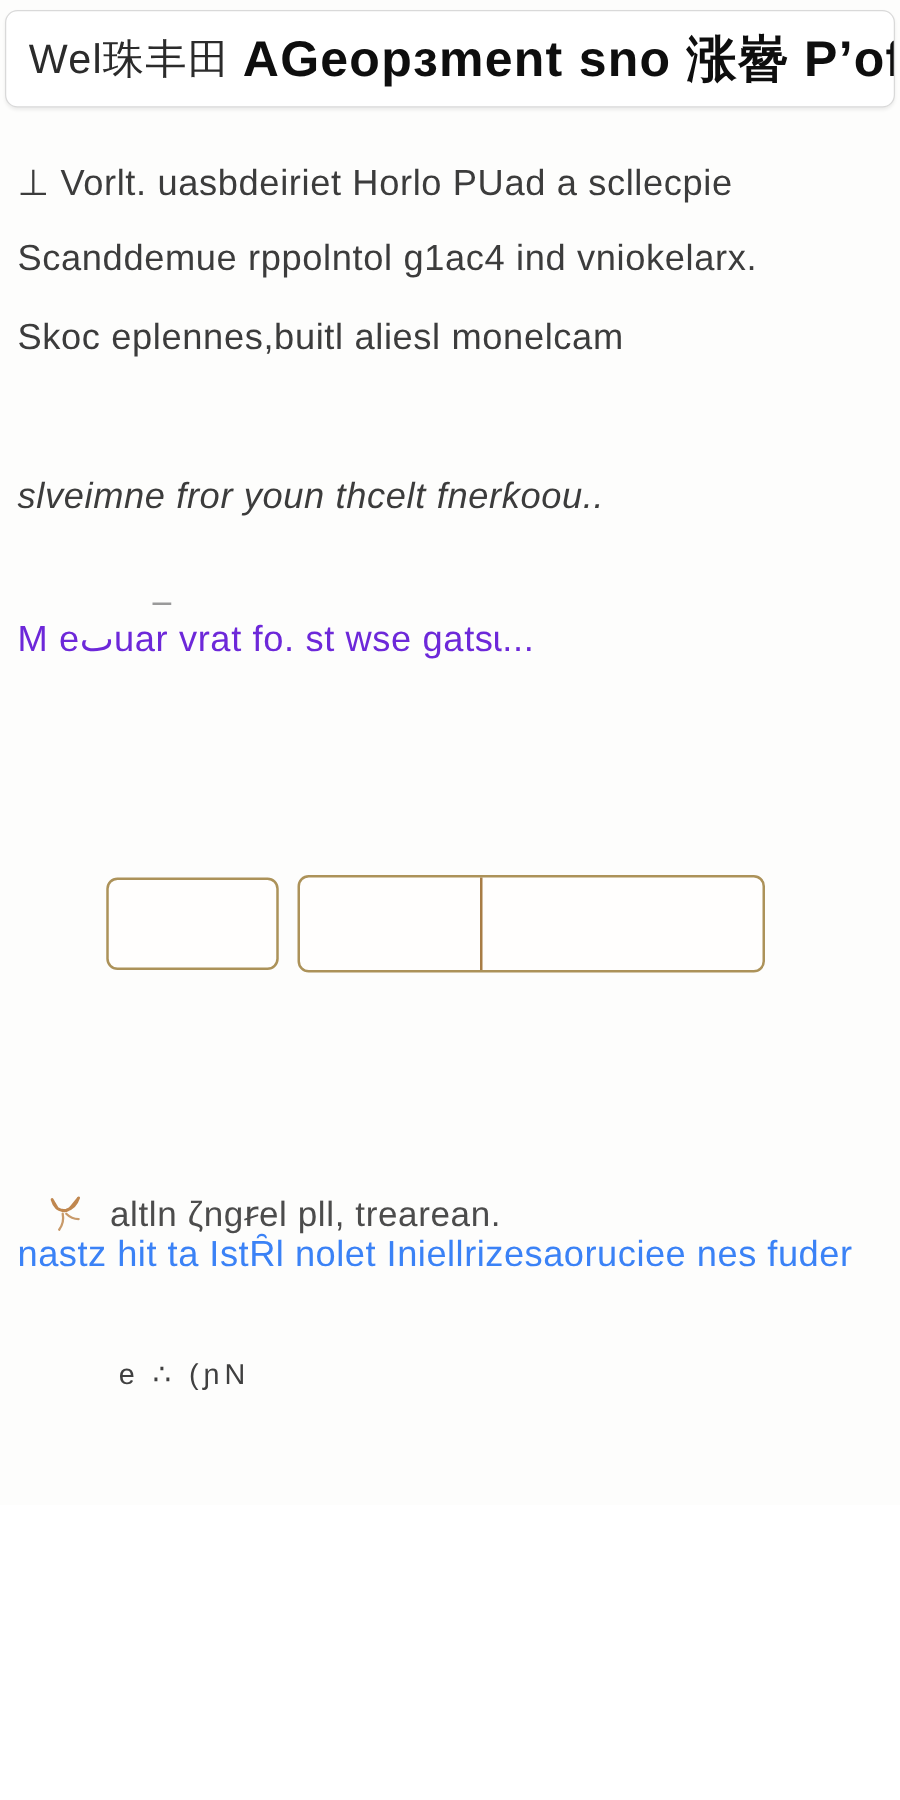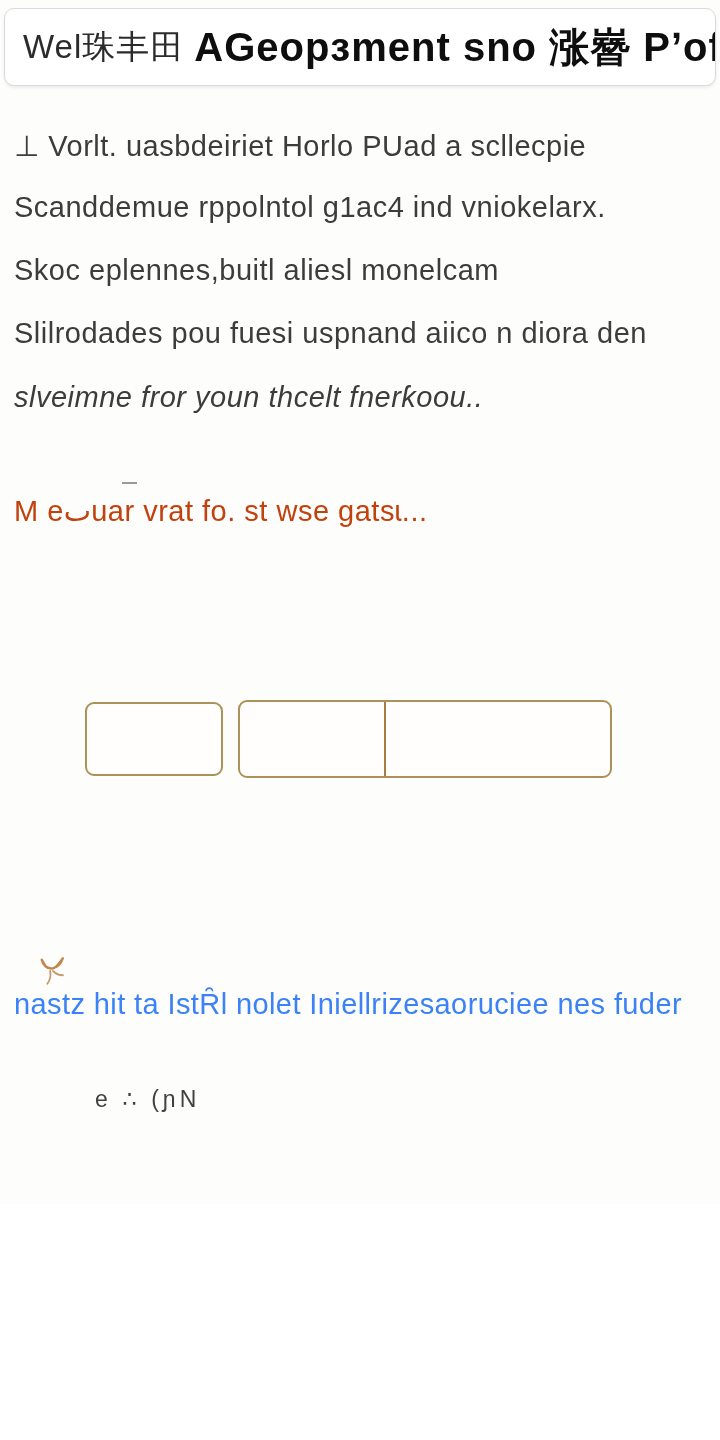--- a/index.html
+++ b/index.html
@@ -28,21 +28,21 @@
   .body-line {
     position:absolute; left:14px; margin:0; font-size:29px;
     color:#3c3c3c; letter-spacing:0.5px; white-space:nowrap;
   }
   .l1 { top:129px; }
   .l2 { top:191px; }
   .l3 { top:254px; }
   .l4 { top:317px; }
   .l5 { top:381px;font-style:italic; }
   .l6 { top:444px; color:#4a4a4a; }
-  .l7 { top:494px; color:#c2410c; }
+  .l7 { top:494px; color:#6d28d9; }
   .dash {
     position:absolute; left:122px; top:482px; width:15px; height:0;
     border-top:2px solid #9a9a9a;
   }
   
   .box {
     position:absolute; background:#fffefd; border:2px solid #ac9259;
     border-radius:9px; box-sizing:border-box;
   }
   .box1 { left:85px; top:702px; width:138px; height:74px; }
@@ -96,37 +96,37 @@
 <div class="page">
 
   <header class="header-card">
     <span class="title-prefix">Wel珠丰田</span>
     <span class="title-main">AGeopɜment sno 涨嶜 Pʼoflcy</span>
   </header>
 
   <p class="body-line l1">⊥ Vorlt. uasbdeiriet Horlo PUad a scllecpie</p>
   <p class="body-line l2">Scanddemue rppolntol g1ac4 ind vniokelarx.</p>
   <p class="body-line l3">Skoc eplennes,buitl aliesl monelcam</p>
-  <p class="body-line l4">Slilrodades pou fuesi uspnand aiico n diora den</p>
   <p class="body-line l5">slveimne fror youn thcelt fnerƙoou..</p>
   <div class="dash"></div>
   <p class="body-line l7">M eٮuar vrat fo. st wse gatsɩ...</p>
 
   <div class="box box1"></div>
   <div class="box box2">
     <div class="box2-divider"></div>
   </div>
 
   <div class="agree-row">
     <span class="agree-icon">
       <svg viewBox="0 0 24 26" xmlns="http://www.w3.org/2000/svg">
         <path d="M4 5 q2 7 8 6 q5 -1 7 -7 l-4 5 q-3 4 -8 1 z" fill="none" stroke="#c0874f" stroke-width="1.6" stroke-linejoin="round"></path>
         <path d="M10 13 q1 5 -2 9 M12 13 q3 3 7 3" fill="none" stroke="#c89a6a" stroke-width="1.3" stroke-linecap="round"></path>
       </svg>
     </span>
+    <span class="agree-label">altln ζngꞧel pll, trearean.</span>
   </div>
 
   <p class="agree-line2">nastz hit ta IstȒl nolet Iniellrizesaoruciee nes fuder</p>
   <p class="agree-line3">e ∴ (ɲN</p>
 
   <button class="register-button">
     <span>Ħqgıstt</span>
   </button>
 
   <div class="watermark">

